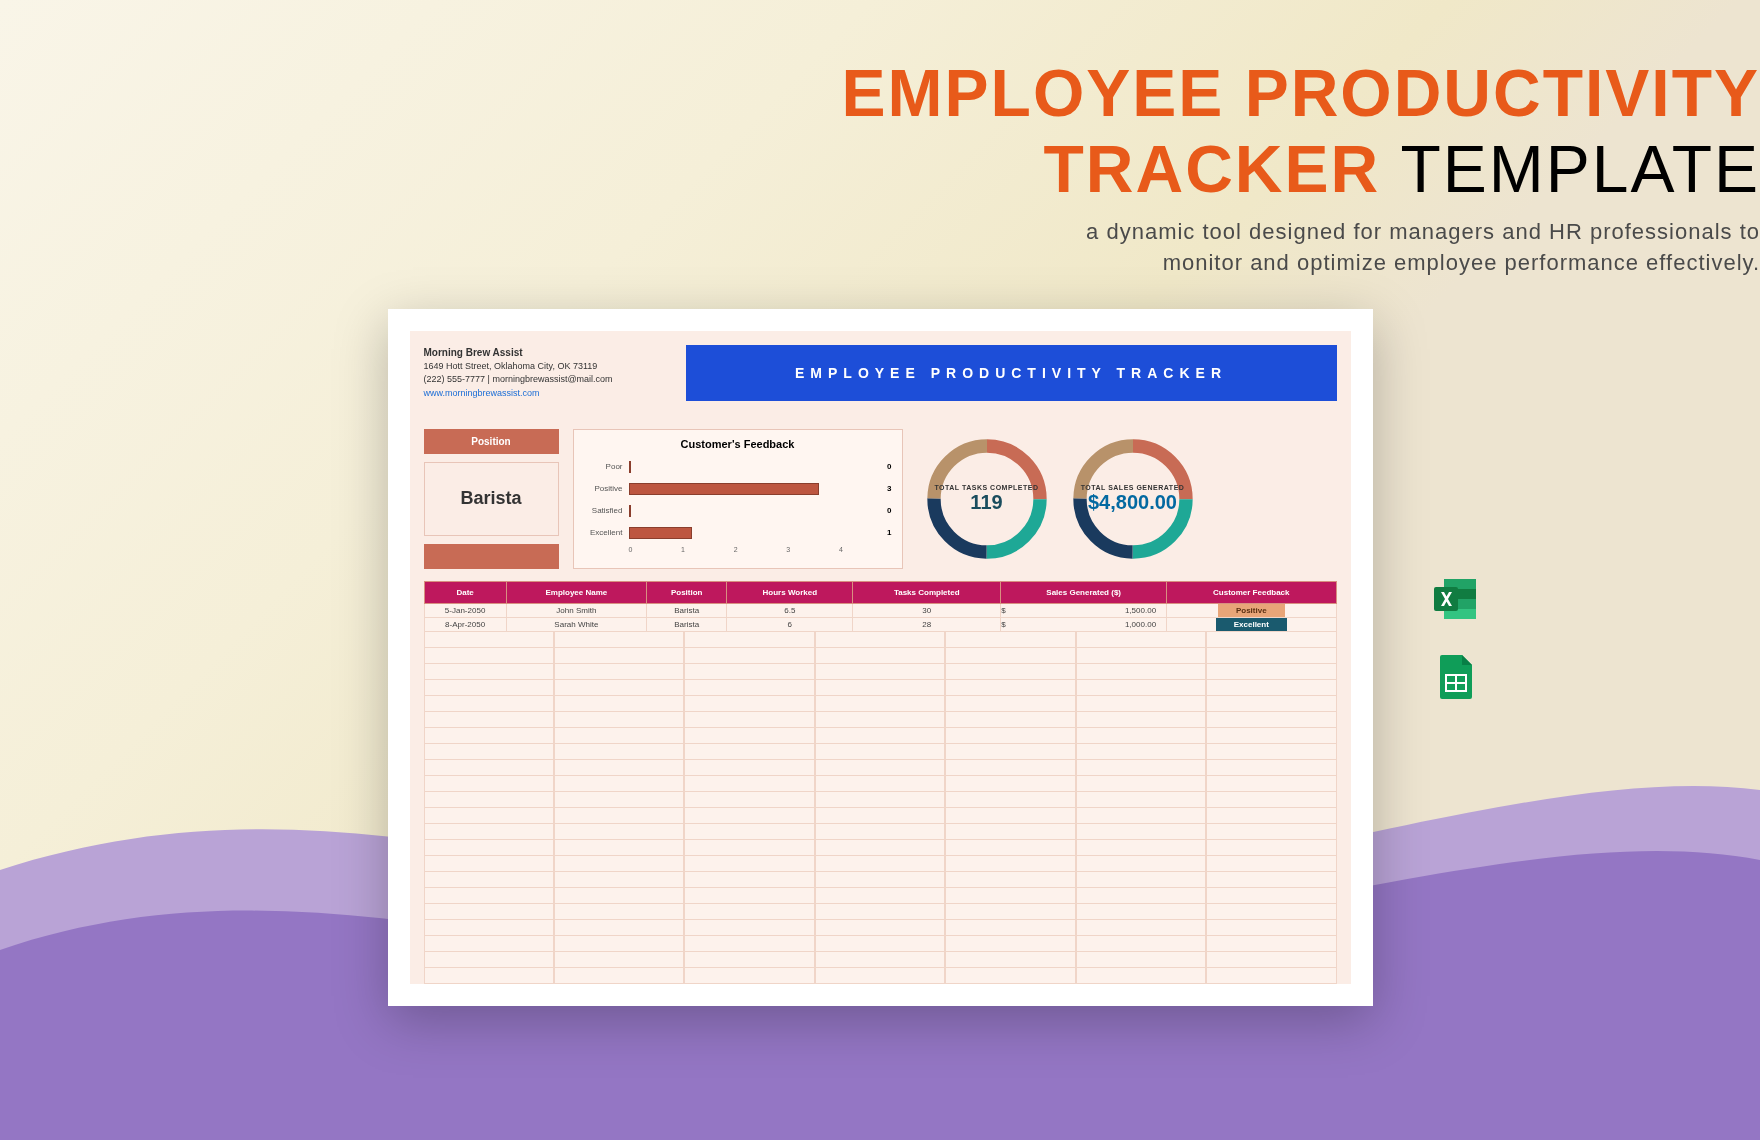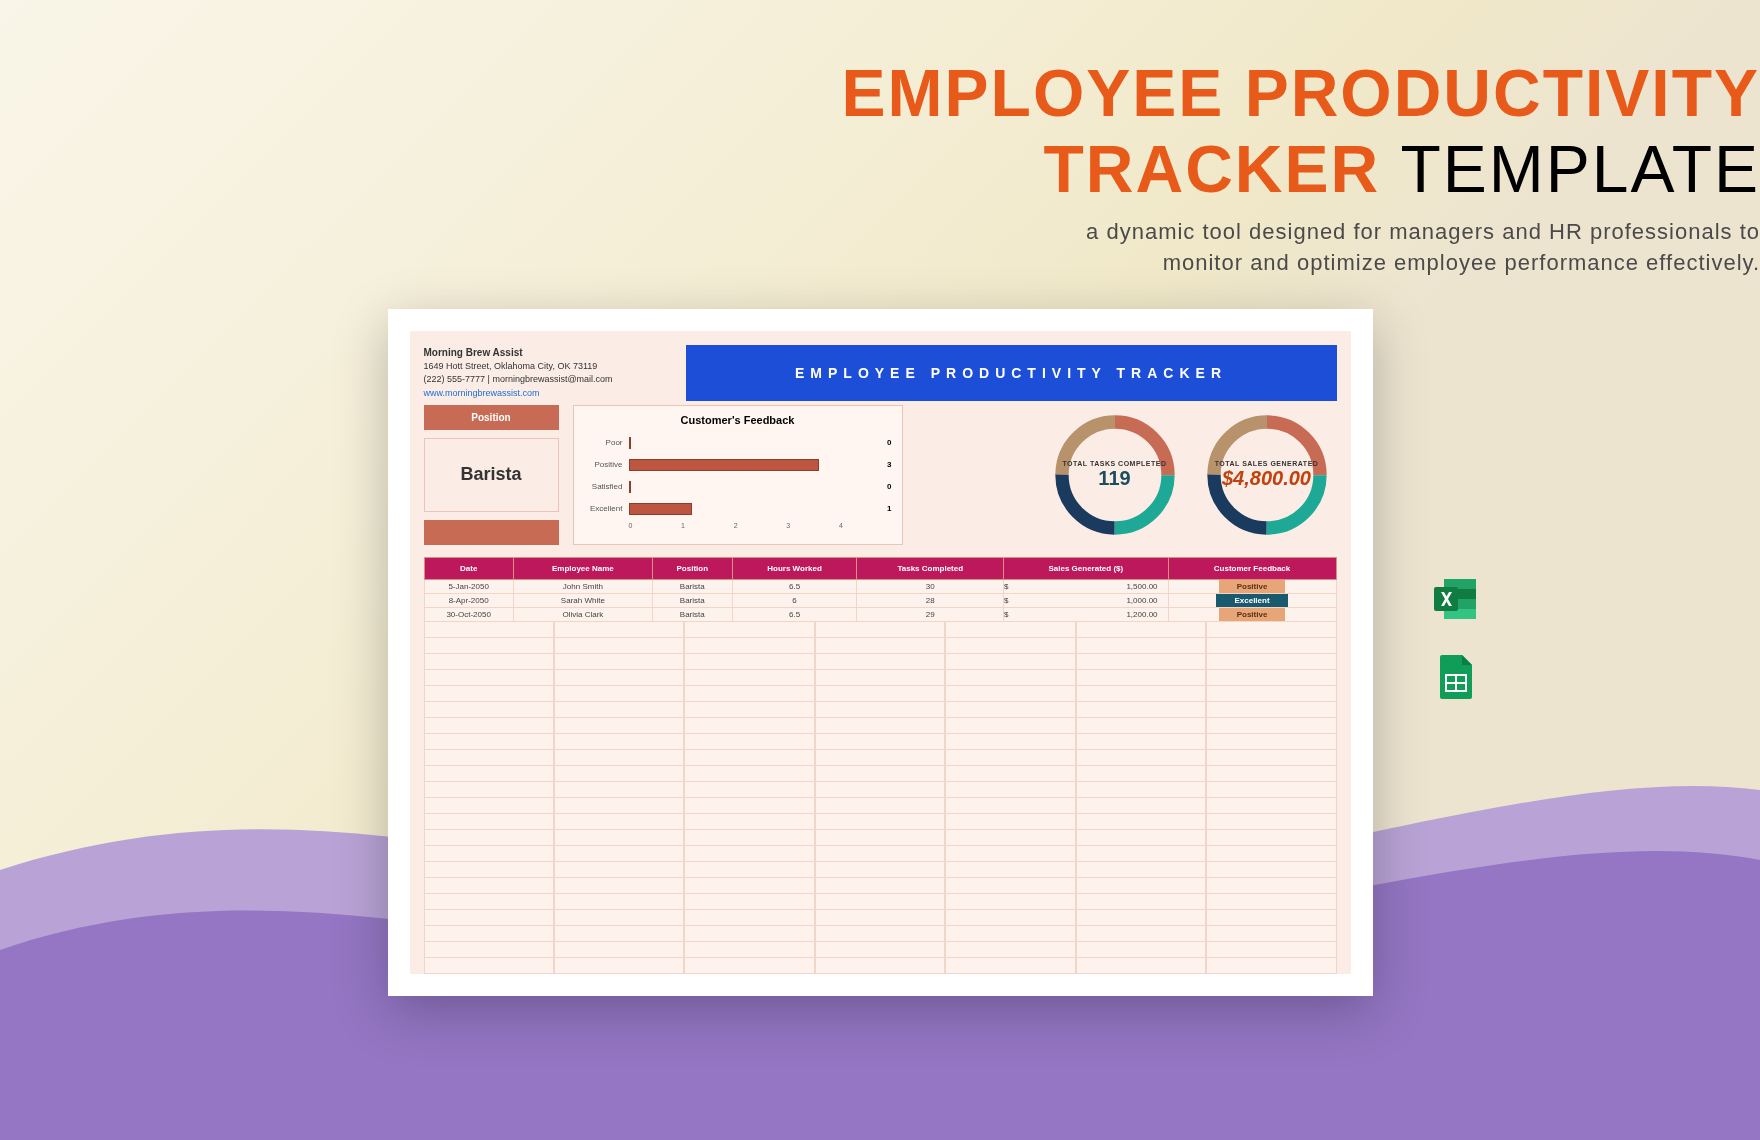--- a/index.html
+++ b/index.html
@@ -47,21 +47,21 @@
     margin: 30px auto 0;
     background: #fff;
     padding: 22px;
     box-shadow: 0 15px 50px rgba(0,0,0,0.25);
   }
   .sheet {
     background: #fbede6;
     padding: 14px 14px 0 14px;
   }
 
-  .sheet-header { display: flex; gap: 32px; margin-bottom: 4px; }
+  .sheet-header { display: flex; gap: 32px; margin-bottom: 28px; }
   .company-info { flex: 0 0 230px; font-size: 9px; line-height: 1.5; color: #333; }
   .company-info .name { font-weight: bold; font-size: 10px; }
   .company-info .site { color: #1a6dd6; }
   .banner {
     flex: 1;
     background: #1d4ed8;
     color: #fff;
     display: flex;
     align-items: center;
     justify-content: center;
@@ -90,31 +90,31 @@
   }
   .chart-title { text-align: center; font-size: 11px; font-weight: bold; margin-bottom: 6px; }
   .bar-row { display: flex; align-items: center; height: 22px; font-size: 8px; }
   .bar-cat { flex: 0 0 45px; text-align: right; padding-right: 6px; color: #555; }
   .bar-track { flex: 1; position: relative; height: 14px; }
   .bar-fill { position: absolute; top: 1px; bottom: 1px; left: 0; background: #bd5640; border: 1px solid #8a3e2d; }
   .bar-val { font-weight: bold; padding-left: 4px; }
   .bar-axis { display: flex; font-size: 7px; color: #666; margin-left: 45px; margin-top: 2px; }
   .bar-axis span { flex: 1; }
 
-  .donut-wrap { flex: 1; display: flex; gap: 12px; justify-content: flex-end; align-items: center; }
+  .donut-wrap { flex: 1; display: flex; gap: 6px; justify-content: flex-start; align-items: center; }
   .donut { position: relative; width: 140px; height: 140px; }
   .donut svg { width: 100%; height: 100%; transform: rotate(-90deg); }
   .donut-center {
     position: absolute; inset: 0; display: flex; flex-direction: column;
     align-items: center; justify-content: center; text-align: center;
   }
   .donut-label { font-size: 7px; font-weight: bold; color: #333; letter-spacing: 0.5px; }
   .donut-value { font-size: 20px; font-weight: 900; }
   .donut-value.blue { color: #1a4d5e; }
-  .donut-value.red { color: #c2410c; font-style: italic; }
+  .donut-value.red { color: #0369a1; }
 
   table.data { width: 100%; border-collapse: collapse; font-size: 8px; }
   table.data th {
     background: #be185d; color: #fff; padding: 6px 4px;
     font-weight: bold; border: 1px solid #d89080;
   }
   table.data td {
     background: #fdf2ec; padding: 0; text-align: center;
     border: 1px solid #f0d5c8; color: #444;
   }
@@ -273,29 +273,20 @@
           </tr>
           <tr>
     <td>8-Apr-2050</td>
     <td>Sarah White</td>
     <td>Barista</td>
     <td>6</td>
     <td>28</td>
     <td class="money"><span style="float:left">$</span>1,000.00</td>
     <td><span class="badge excellent">Excellent</span></td>
           </tr>
-          <tr>
-    <td>30-Oct-2050</td>
-    <td>Olivia Clark</td>
-    <td>Barista</td>
-    <td>6.5</td>
-    <td>29</td>
-    <td class="money"><span style="float:left">$</span>1,200.00</td>
-    <td><span class="badge positive">Positive</span></td>
-          </tr>
         </tbody>
     </table>
     <div class="empty-grid" id="empty-grid">
         <div></div>
         <div></div>
         <div></div>
         <div></div>
         <div></div>
         <div></div>
         <div></div>

